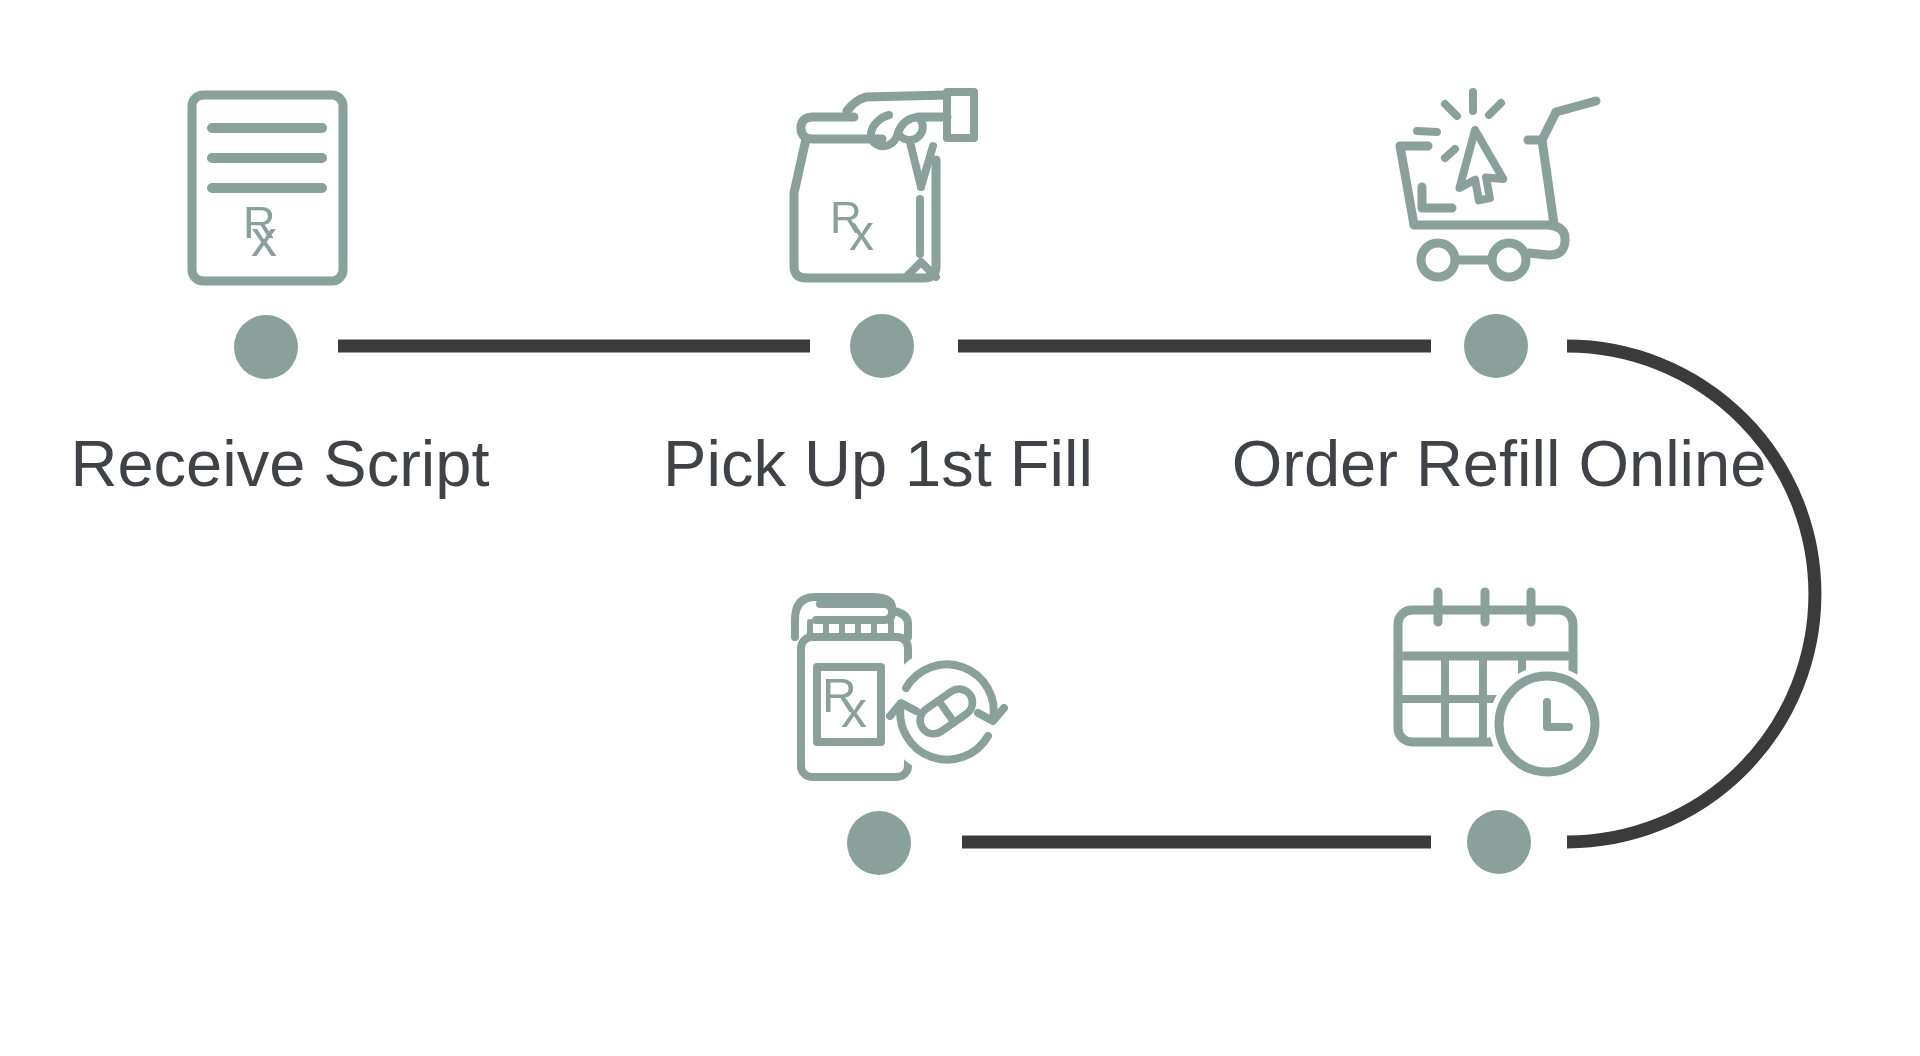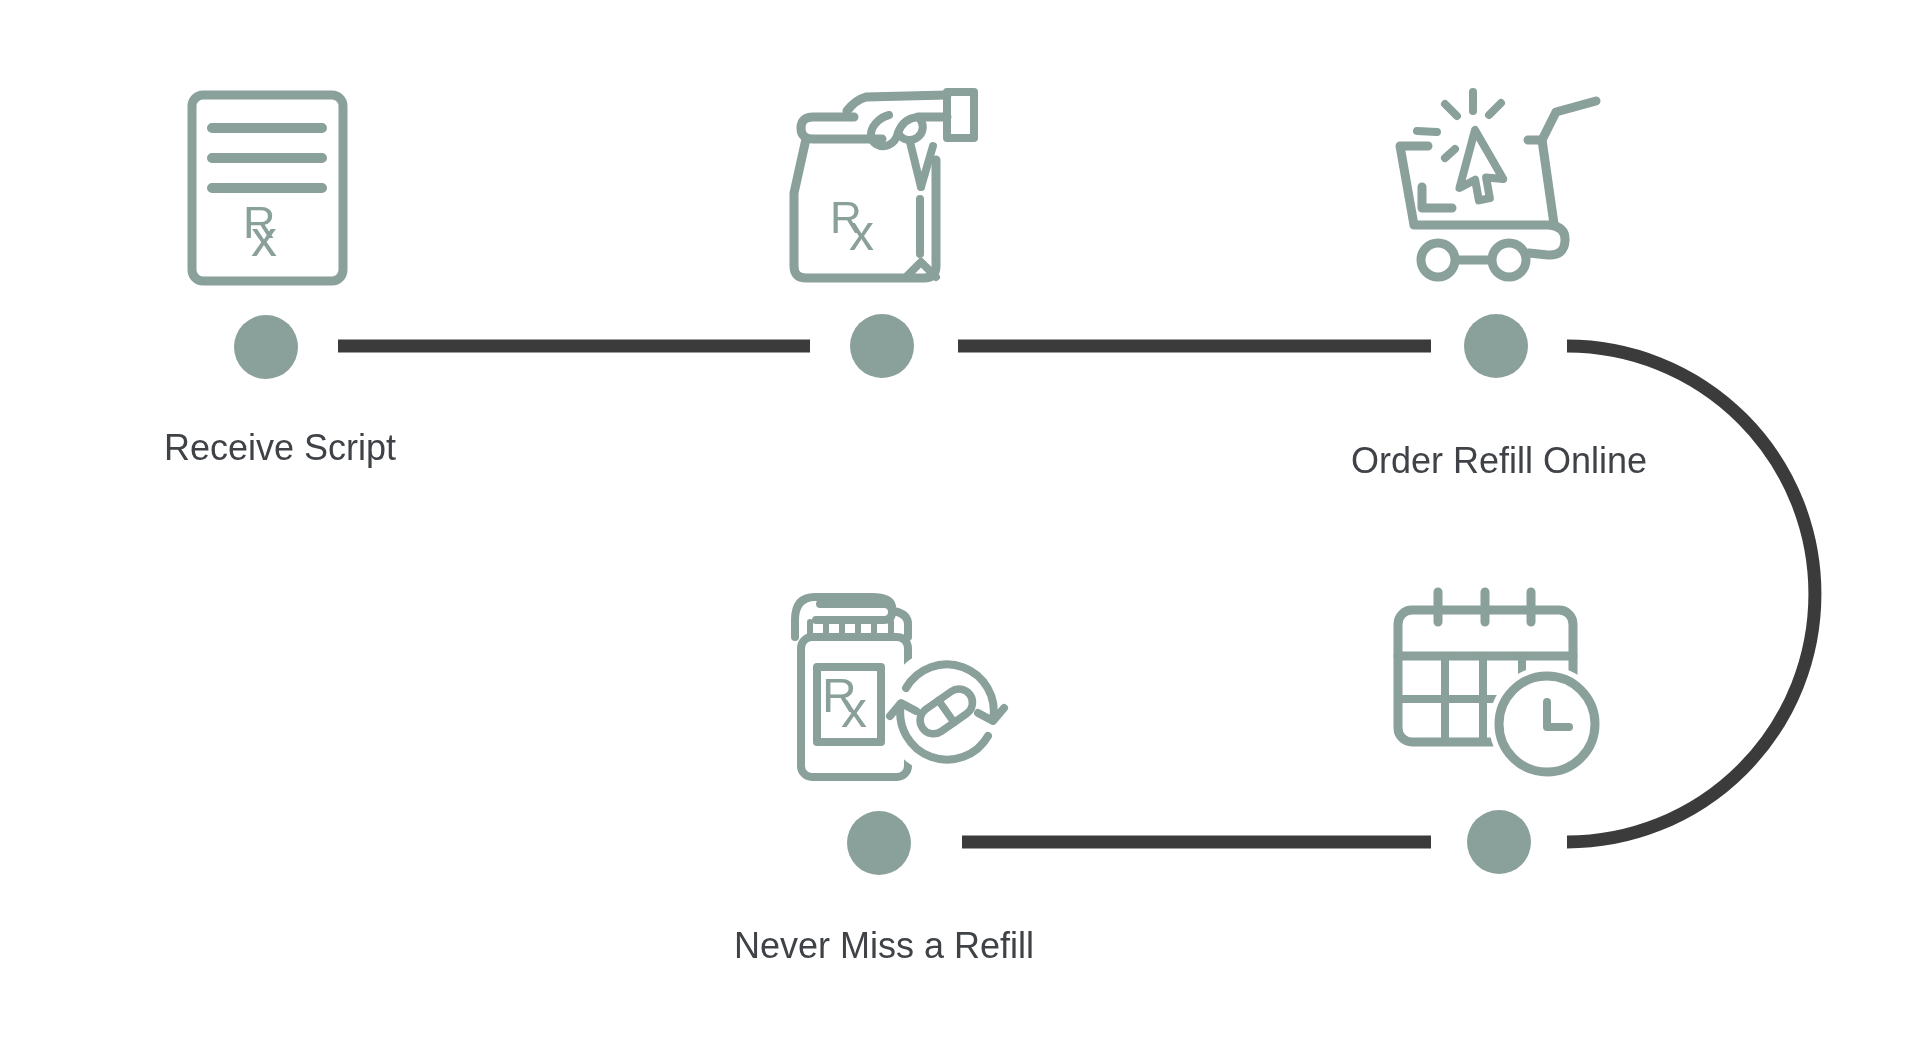--- a/index.html
+++ b/index.html
@@ -13,21 +13,21 @@
   .diagram-svg{position:absolute;left:0;top:0;width:1920px;height:1056px;}
   .accent-stroke{stroke:var(--color-accent,#8aa09a);fill:none;stroke-linecap:round;stroke-linejoin:round;}
   .accent-fill{fill:var(--color-accent,#8aa09a);}
   .white-fill{fill:#ffffff;}
   .connector{stroke:var(--color-connector,#3b3b3b);fill:none;stroke-width:13;}
   .rx-text{fill:var(--color-accent,#8aa09a);font-family:"Liberation Sans",sans-serif;}
   .label{
     position:absolute;
     transform:translateX(-50%);
     white-space:nowrap;
-    font-size:36px;
+    font-size:65px;
     line-height:1.1;
     color:var(--color-label,#3f4347);
   }
 </style>
 </head>
 <body>
 
 <div class="canvas">
 
   <svg class="diagram-svg" viewBox="0 0 1920 1056" xmlns="http://www.w3.org/2000/svg">
@@ -116,16 +116,16 @@
       <path class="accent-stroke" stroke-width="9" d="M1398,656 H1573"></path>
       <path class="accent-stroke" stroke-width="9" d="M1438,592 V622 M1485,592 V622 M1531,592 V622"></path>
       <path class="accent-stroke" stroke-width="8" d="M1445,656 V742 M1483,656 V742 M1522,656 V742 M1398,699 H1573"></path>
       <circle class="white-fill" cx="1547" cy="724" r="58"></circle>
       <circle class="accent-stroke" cx="1547" cy="724" r="48" stroke-width="9"></circle>
       <path class="accent-stroke" stroke-width="8" d="M1547,702 V727 H1569"></path>
     </g>
   </svg>
 
   <div class="label" style="left:280px;top:428px">Receive Script</div>
-  <div class="label" style="left:1499px;top:441px">Order Refill Online</div>
-  <div class="label" style="left:884px;top:926px">Never Miss a Refill</div>
+  <div class="label" style="left:878px;top:428px">Pick Up 1st Fill</div>
+  <div class="label" style="left:1499px;top:428px">Order Refill Online</div>
 
 </div>
 
 </body></html>

